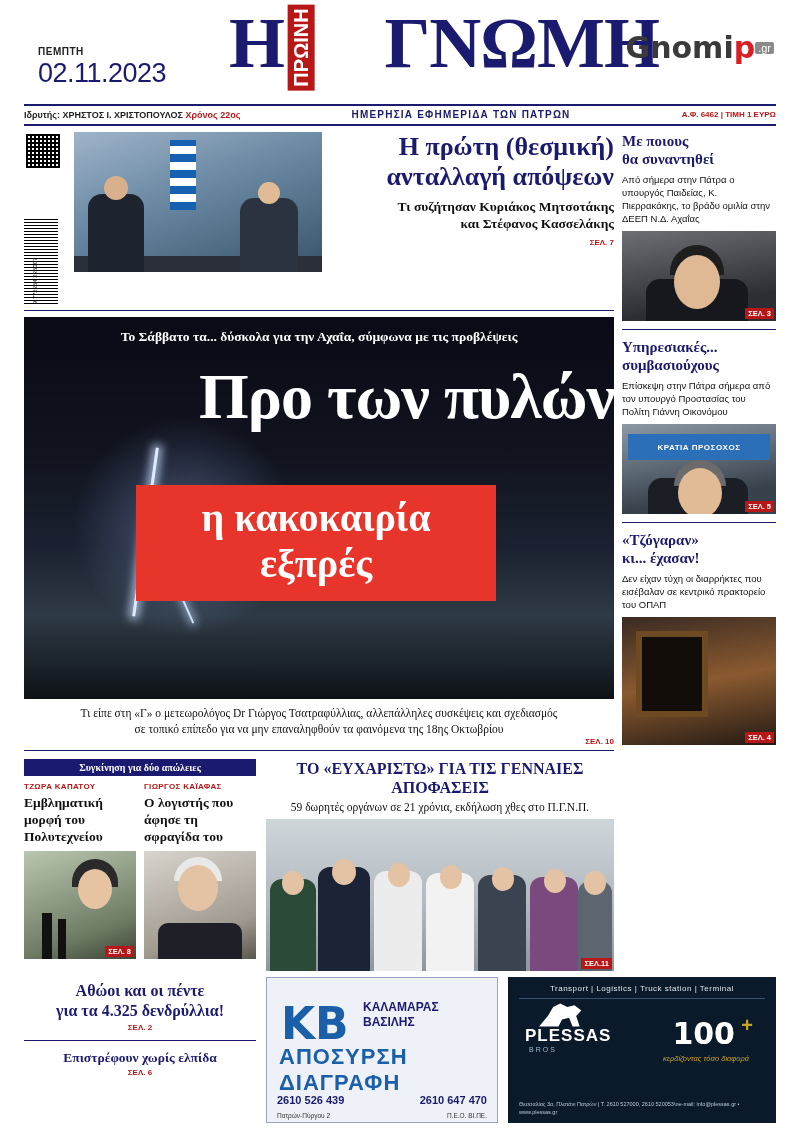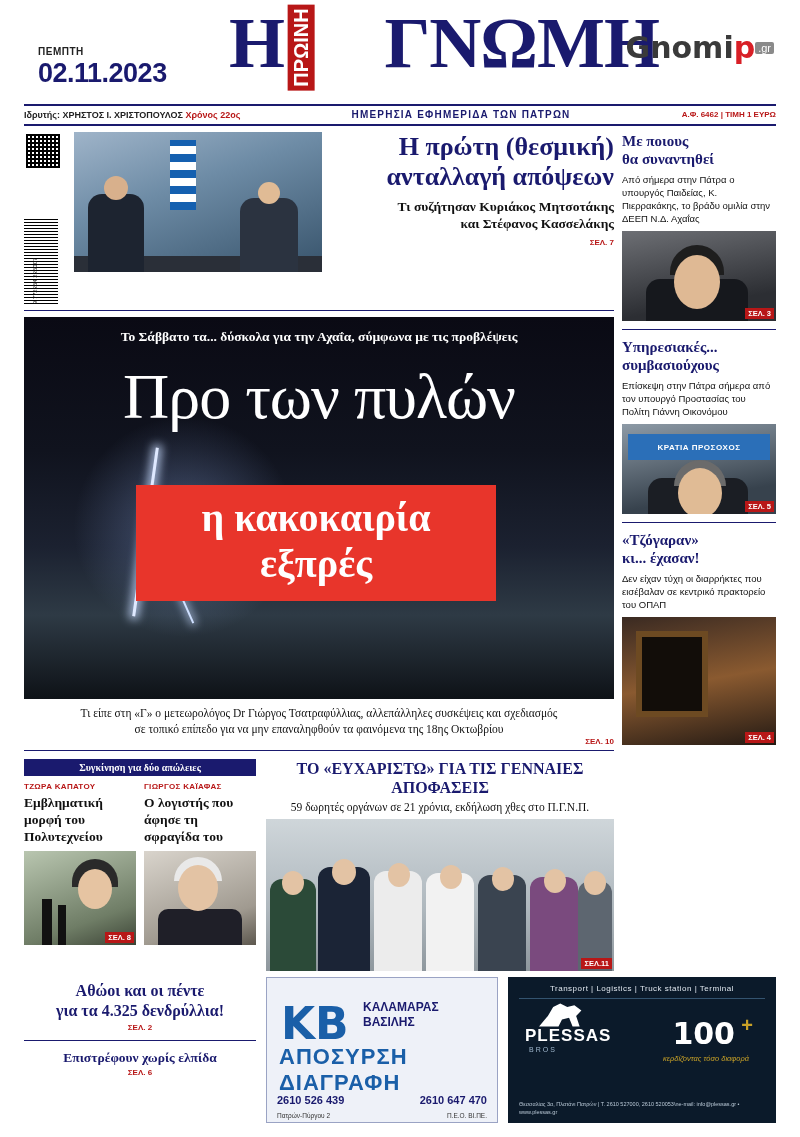--- a/index.html
+++ b/index.html
@@ -10,21 +10,21 @@
     font-family: "Liberation Sans", sans-serif;
     color: #111;
     overflow: hidden;
   }
   .page { position: relative; width:800px; height:1137px; padding: 0 14px; }
 
   
   .masthead { position: relative; height: 104px; }
   .mast-date-block { position:absolute; left: 24px; top: 46px; width: 140px; }
   .mast-day { font-size: 10px; letter-spacing: .5px; color:#222; font-weight:700; }
-  .mast-date { font-size: 27px; font-weight: 700; color:#1a1a6e; letter-spacing:-0.5px; margin-top: 1px; }
+  .mast-date { font-size: 27px; font-weight: 400; color:#1a1a6e; letter-spacing:-0.5px; margin-top: 1px; }
   .mast-title { position:absolute; left: 170px; top: 6px; width: 520px; text-align:center; }
   .mast-title .big {
     font-family: "Liberation Serif", serif;
     font-weight: 700; font-size: 72px; line-height: 74px; color:#1a1a6e;
     letter-spacing: -1px; white-space: nowrap;
   }
   .mast-prwini {
     display:inline-block; background:#b81717; color:#fff; font-weight:700;
     font-size: 20px; padding: 2px 4px; transform: rotate(-90deg);
     position: absolute; left: 74px; top: 28px; letter-spacing: 0px;
@@ -89,41 +89,41 @@
     overflow:hidden;
   }
   .bolt { position:absolute; left:120px; top:130px; width:3px; height:170px; background:#dfe9ff;
     box-shadow:0 0 10px 3px rgba(200,220,255,.85); transform: rotate(8deg);}
   .bolt2 { position:absolute; left:150px; top:220px; width:2px; height:90px; background:#cfe0ff;
     box-shadow:0 0 8px 2px rgba(200,220,255,.7); transform: rotate(-24deg);}
   .glow { position:absolute; left:40px; top:90px; width:240px; height:240px; border-radius:50%;
     background: radial-gradient(circle, rgba(160,190,255,.35), rgba(0,0,0,0) 65%); }
   .storm-kicker { position:absolute; top: 12px; left:0; width:100%; text-align:center;
     color:#fff; font-size: 13.5px; font-weight:700; font-family:"Liberation Serif", serif; }
-  .storm-title { position:absolute; top: 48px; left:0; width:100%; text-align:center;
-    color:#fff; font-size: 64px; line-height:64px; font-weight:400; font-family:"Liberation Serif", serif; letter-spacing:-1px; }
+  .storm-title { position:absolute; top: 48px; left:0; width:100%; text-align:right;
+    color:#fff; font-size: 64px; line-height:64px; font-weight:700; font-family:"Liberation Serif", serif; letter-spacing:-1px; }
   .storm-red { position:absolute; left: 112px; top: 168px; width: 360px; background:#e8352b;
     padding: 10px 10px 14px 10px; text-align:center; }
   .storm-red div { color:#fff; font-weight:700; font-size: 40px; line-height: 46px; font-family:"Liberation Serif", serif; }
   .storm-caption { font-family:"Liberation Serif", serif; font-size: 11.5px; line-height: 16px; text-align:center;
     margin-top: 6px; color:#111; }
   .storm-sel { text-align:right; font-size: 8px; font-weight:700; color:#b81717; }
   .hr-dbl { border-top: 1px solid #1a1a6e; margin: 4px 0 0 0; }
 
   
   .lower { display:flex; gap: 10px; margin-top: 8px; }
   .lower-left { width: 232px; }
   .lower-right { width: 348px; }
   .blue-head { background:#1a1a6e; color:#fff; font-weight:700; font-size: 10px;
     text-align:center; padding: 3px 4px; font-family:"Liberation Serif", serif;}
   .two-briefs { display:flex; gap: 8px; margin-top:6px; }
   .brief { width: 112px; }
   .brief .byline { font-size: 8px; font-weight:700; color:#b81717; letter-spacing:.3px; }
   .brief .bh { font-family:"Liberation Serif", serif; font-weight:700; font-size: 13.5px; line-height: 17px; margin-top:3px; color:#111;}
-  .brief-photo { margin-top:6px; height: 94px; position:relative; overflow:hidden; }
+  .brief-photo { margin-top:6px; height: 108px; position:relative; overflow:hidden; }
   .bp1 { background: linear-gradient(160deg,#b9c6b0,#6f7d66 70%,#3c4436); }
   .bp1 .mic { position:absolute; left:18px; bottom:0; width:10px; height:46px; background:#111; }
   .bp1 .mic2 { position:absolute; left:34px; bottom:0; width:8px; height:40px; background:#111; }
   .bp1 .face { position:absolute; right:24px; top:18px; width:34px; height:40px; background:#e6c4a2; border-radius:50%; }
   .bp1 .hair { position:absolute; right:18px; top:8px; width:46px; height:28px; background:#2a2a2a; border-radius:24px 24px 0 0;}
   .bp2 { background: linear-gradient(160deg,#d9d4cc,#a09a90 70%,#5d584f); }
   .bp2 .face { position:absolute; left:34px; top:14px; width:40px; height:46px; background:#e3c3a4; border-radius:50%; }
   .bp2 .hair { position:absolute; left:30px; top:6px; width:48px; height:24px; background:#e9e9e9; border-radius:24px 24px 0 0;}
   .bp2 .suit { position:absolute; left:14px; bottom:0; width:84px; height:36px; background:#1f1f28; border-radius:10px 10px 0 0;}
   .sel-sm { font-size: 7.5px; font-weight:700; color:#fff; background:#b81717; padding:1px 3px;

